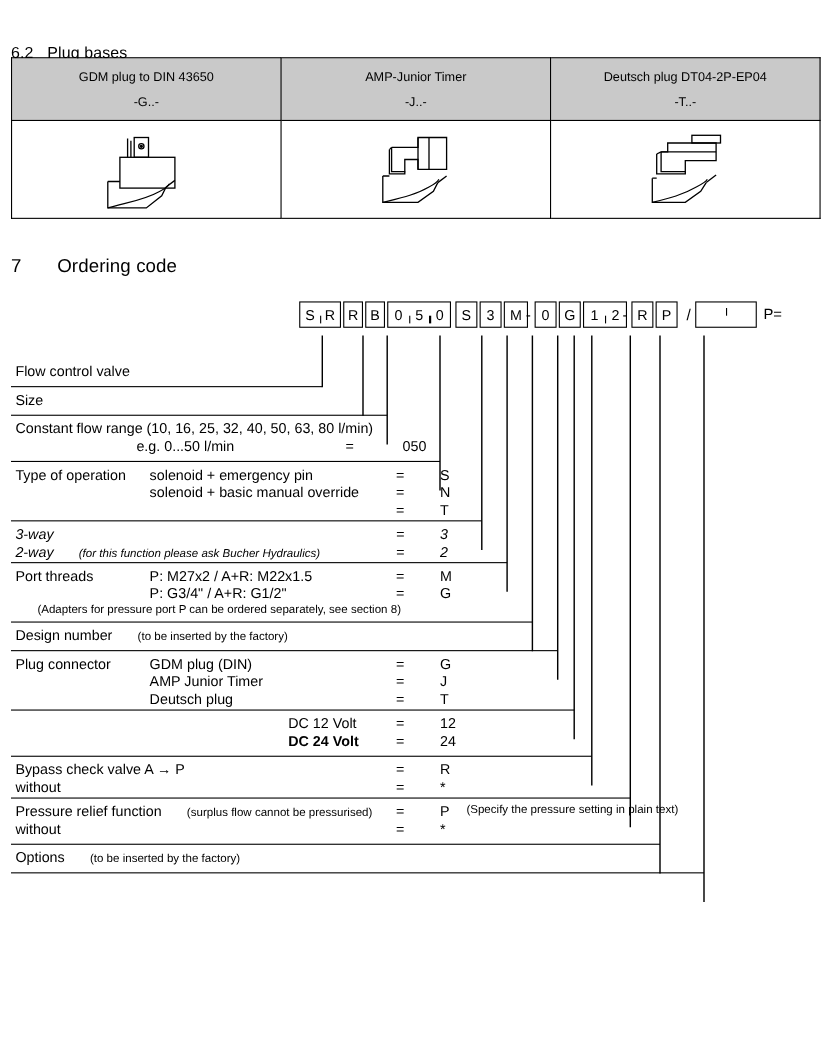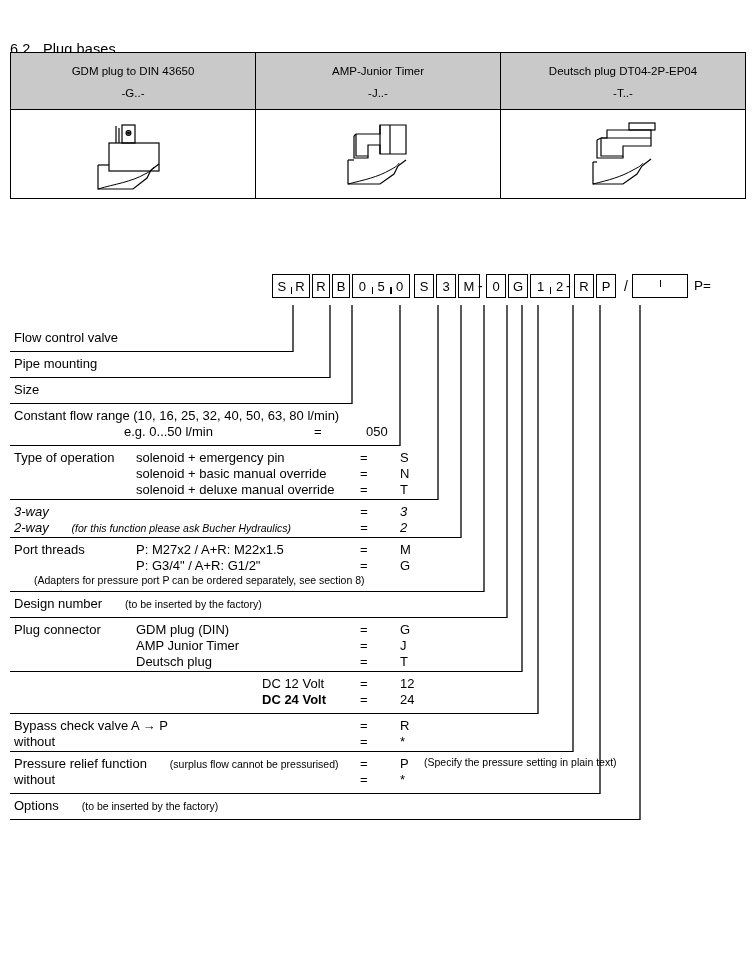--- a/index.html
+++ b/index.html
@@ -215,20 +215,23 @@
             <line x1="30" y1="50" x2="34" y2="50"></line>
             <path d="M30,72 C46,68 58,65 70,58 C76,55 79,53 80,51" stroke-width="1"></path>
             <line x1="79" y1="54" x2="88" y2="47"></line>
           </g>
         </svg>
       </td>
     </tr>
   </tbody>
     </table>
 
+  <div class="sec-head" id="head7">
+    <span class="num">7</span><span class="ttl">Ordering code</span>
+  </div>
 
   <svg id="leaders">
       <line x1="293" y1="305" x2="293" y2="352" stroke="#000" stroke-width="1.3"></line>
       <line x1="330" y1="305" x2="330" y2="378" stroke="#000" stroke-width="1.3"></line>
       <line x1="352" y1="305" x2="352" y2="404" stroke="#000" stroke-width="1.3"></line>
       <line x1="400" y1="305" x2="400" y2="446" stroke="#000" stroke-width="1.3"></line>
       <line x1="438" y1="305" x2="438" y2="500" stroke="#000" stroke-width="1.3"></line>
       <line x1="461" y1="305" x2="461" y2="538" stroke="#000" stroke-width="1.3"></line>
       <line x1="484" y1="305" x2="484" y2="592" stroke="#000" stroke-width="1.3"></line>
       <line x1="507" y1="305" x2="507" y2="618" stroke="#000" stroke-width="1.3"></line>
@@ -295,28 +298,20 @@
         <div class="body">
           <div class="ln">
             <span class="a">Flow control valve</span>
           </div>
         </div>
         <div class="rule" style="width: 283px;"></div>
       </div>
       <div class="drow" style="height: 26px;">
         <div class="body">
           <div class="ln">
-            <span class="a">Pipe mounting</span>
-          </div>
-        </div>
-        <div class="rule" style="width: 320px;"></div>
-      </div>
-      <div class="drow" style="height: 26px;">
-        <div class="body">
-          <div class="ln">
             <span class="a">Size</span>
           </div>
         </div>
         <div class="rule" style="width: 342px;"></div>
       </div>
       <div class="drow" style="height: 42px;">
         <div class="body">
           <div class="ln">
             <span class="a">Constant flow range (10, 16, 25, 32, 40, 50, 63, 80 l/min)</span>
           </div>
@@ -335,21 +330,20 @@
             <span class="b" style="left: 122px;">solenoid + emergency pin</span>
             <span class="eq" style="left: 346px;">=</span>
             <span class="cd" style="left: 386px;">S</span>
           </div>
           <div class="ln">
             <span class="b" style="left: 122px;">solenoid + basic manual override</span>
             <span class="eq" style="left: 346px;">=</span>
             <span class="cd" style="left: 386px;">N</span>
           </div>
           <div class="ln">
-            <span class="b" style="left: 122px;">solenoid + deluxe manual override</span>
             <span class="eq" style="left: 346px;">=</span>
             <span class="cd" style="left: 386px;">T</span>
           </div>
         </div>
         <div class="rule" style="width: 428px;"></div>
       </div>
       <div class="drow" style="height: 38px; font-style: italic;">
         <div class="body">
           <div class="ln">
             <span class="a">3-way</span>

